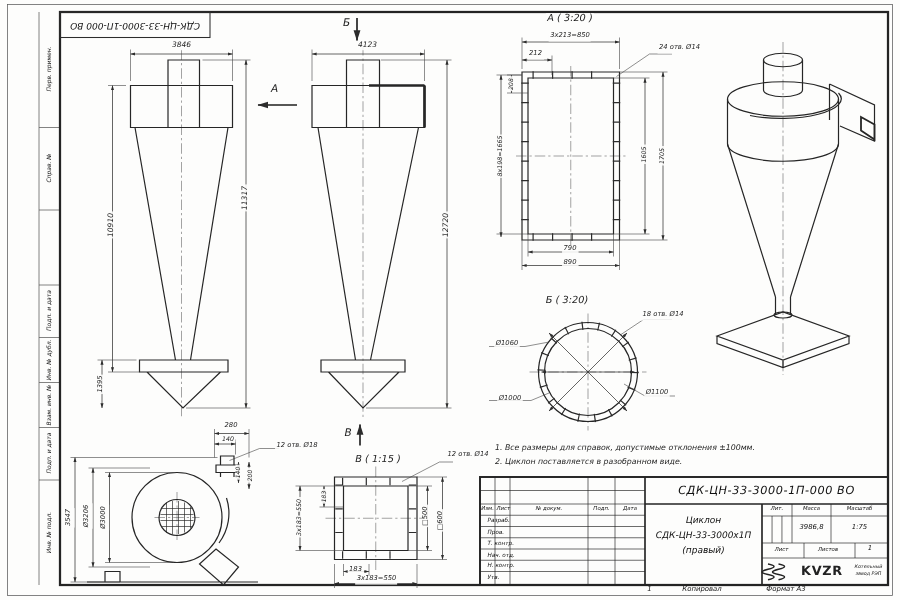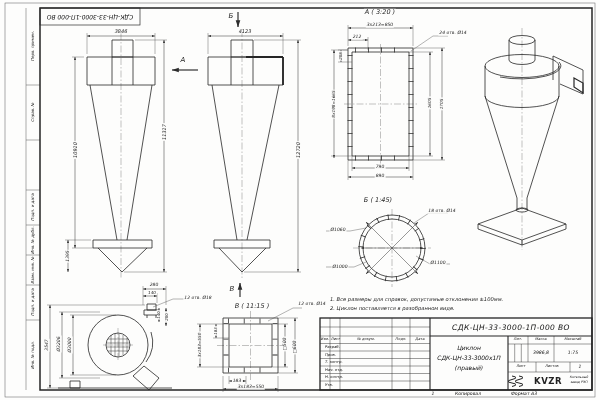--- a/index.html
+++ b/index.html
@@ -183,39 +183,39 @@
       <span class="lbl" style="left: 198px; top: 298px; font-size: 4.5px;">12 отв. Ø18</span>
       <span class="lbl" style="left: 159px; top: 315px; font-size: 4px; transform: translate(-50%, -50%) rotate(-90deg);">140</span>
       <span class="lbl" style="left: 167px; top: 317px; font-size: 4px; transform: translate(-50%, -50%) rotate(-90deg);">200</span>
       <span class="lbl" style="left: 47px; top: 345px; font-size: 4.5px; transform: translate(-50%, -50%) rotate(-90deg);">3547</span>
       <span class="lbl" style="left: 59px; top: 344px; font-size: 4.5px; transform: translate(-50%, -50%) rotate(-90deg);">Ø3206</span>
       <span class="lbl" style="left: 70px; top: 345px; font-size: 4.5px; transform: translate(-50%, -50%) rotate(-90deg);">Ø3000</span>
       <span class="lbl" style="left: 231px; top: 16px; font-size: 7px;">Б</span>
       <span class="lbl" style="left: 245px; top: 31px;">4123</span>
       <span class="lbl" style="left: 298px; top: 150px; transform: translate(-50%, -50%) rotate(-90deg);">12720</span>
       <span class="lbl" style="left: 232px; top: 289px; font-size: 7px;">В</span>
-      <span class="lbl" style="left: 252px; top: 306px; font-size: 6.5px;">В ( 11:15 )</span>
+      <span class="lbl" style="left: 252px; top: 306px; font-size: 6.5px;">В ( 1:15 )</span>
       <span class="lbl" style="left: 312px; top: 304px; font-size: 4.5px;">12 отв. Ø14</span>
       <span class="lbl" style="left: 285px; top: 344px; font-size: 4.5px; transform: translate(-50%, -50%) rotate(-90deg);">□500</span>
       <span class="lbl" style="left: 295px; top: 347px; font-size: 4.5px; transform: translate(-50%, -50%) rotate(-90deg);">□600</span>
       <span class="lbl" style="left: 216px; top: 331px; font-size: 4px; transform: translate(-50%, -50%) rotate(-90deg);">183</span>
       <span class="lbl" style="left: 200px; top: 345px; font-size: 4.2px; transform: translate(-50%, -50%) rotate(-90deg);">3x183=550</span>
       <span class="lbl" style="left: 237px; top: 381px; font-size: 4.5px;">183</span>
       <span class="lbl" style="left: 251px; top: 387px; font-size: 4.5px;">3x183=550</span>
       <span class="lbl" style="left: 380px; top: 12px; font-size: 6.5px;">А ( 3:20 )</span>
       <span class="lbl" style="left: 380px; top: 25px; font-size: 4.5px;">3x213=850</span>
       <span class="lbl" style="left: 357px; top: 37px; font-size: 4.5px;">212</span>
       <span class="lbl" style="left: 453px; top: 33px; font-size: 4.5px;">24 отв. Ø14</span>
       <span class="lbl" style="left: 341px; top: 56px; font-size: 4px; transform: translate(-50%, -50%) rotate(-90deg);">208</span>
       <span class="lbl" style="left: 334px; top: 104px; font-size: 4.2px; transform: translate(-50%, -50%) rotate(-90deg);">8x198=1665</span>
       <span class="lbl" style="left: 430px; top: 103px; font-size: 4.2px; transform: translate(-50%, -50%) rotate(-90deg);">1605</span>
       <span class="lbl" style="left: 442px; top: 104px; font-size: 4.2px; transform: translate(-50%, -50%) rotate(-90deg);">1705</span>
       <span class="lbl" style="left: 380px; top: 167px; font-size: 4.5px;">790</span>
       <span class="lbl" style="left: 380px; top: 176px; font-size: 4.5px;">890</span>
-      <span class="lbl" style="left: 378px; top: 200px; font-size: 6.5px;">Б ( 1:45)</span>
+      <span class="lbl" style="left: 378px; top: 200px; font-size: 6.5px;">Б ( 3:20)</span>
       <span class="lbl" style="left: 442px; top: 211px; font-size: 4.5px;">18 отв. Ø14</span>
       <span class="lbl" style="left: 338px; top: 230px; font-size: 4.5px;">Ø1060</span>
       <span class="lbl" style="left: 340px; top: 267px; font-size: 4.5px;">Ø1000</span>
       <span class="lbl" style="left: 438px; top: 263px; font-size: 4.5px;">Ø1100</span>
     </div>
 
   <div>
       <span class="tb" style="left: 33px; top: 46px; font-size: 4px; transform: translate(-50%, -50%) rotate(-90deg);">Перв. примен.</span>
       <span class="tb" style="left: 33px; top: 112px; font-size: 4px; transform: translate(-50%, -50%) rotate(-90deg);">Справ. №</span>
       <span class="tb" style="left: 33px; top: 207px; font-size: 4px; transform: translate(-50%, -50%) rotate(-90deg);">Подп. и дата</span>

